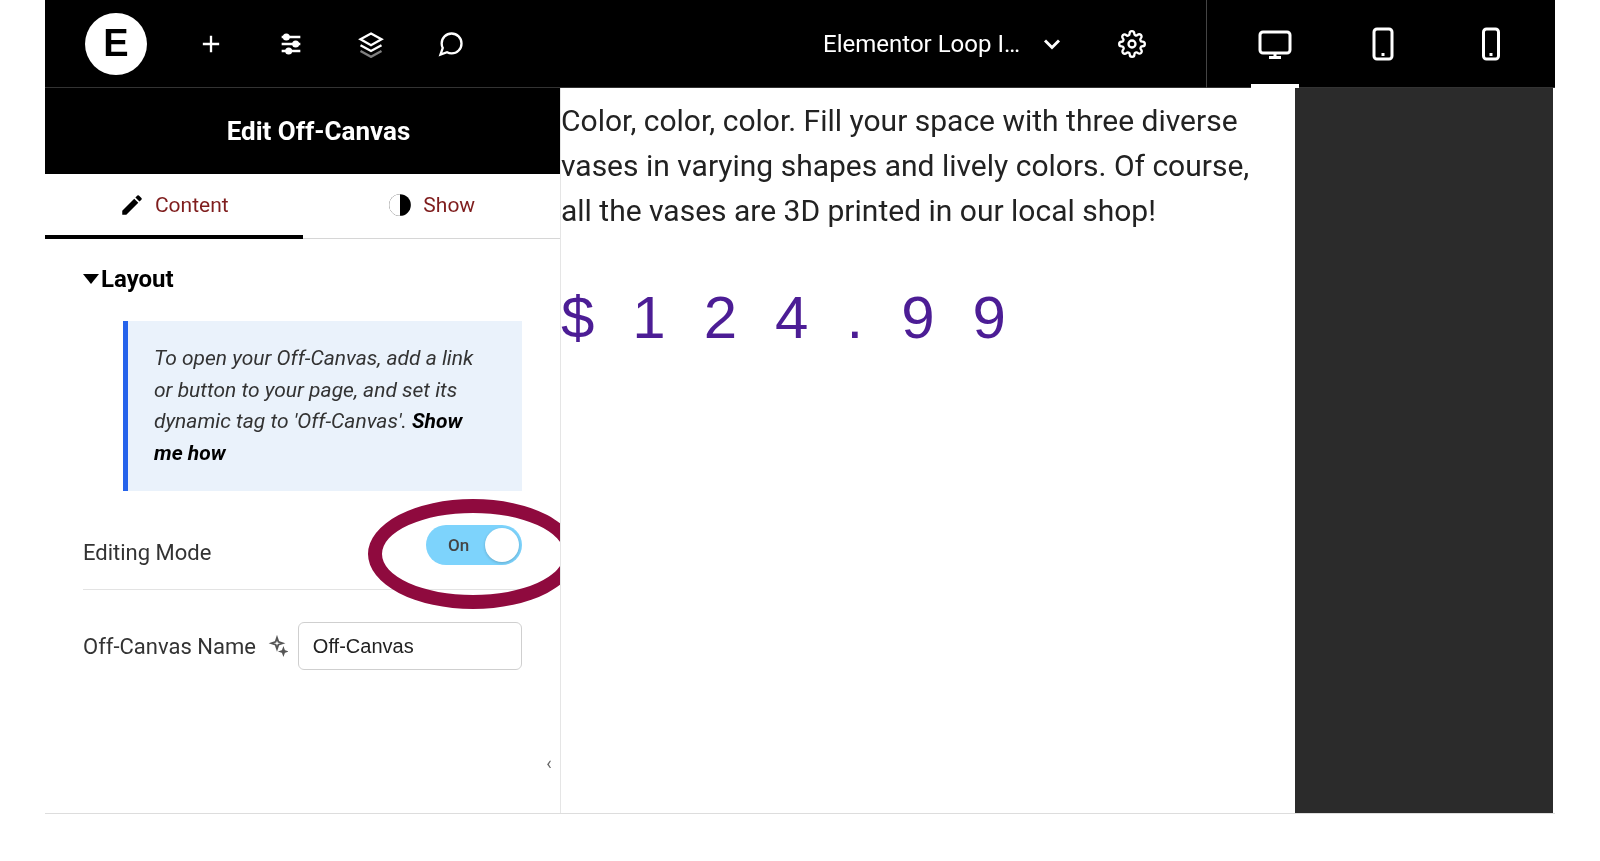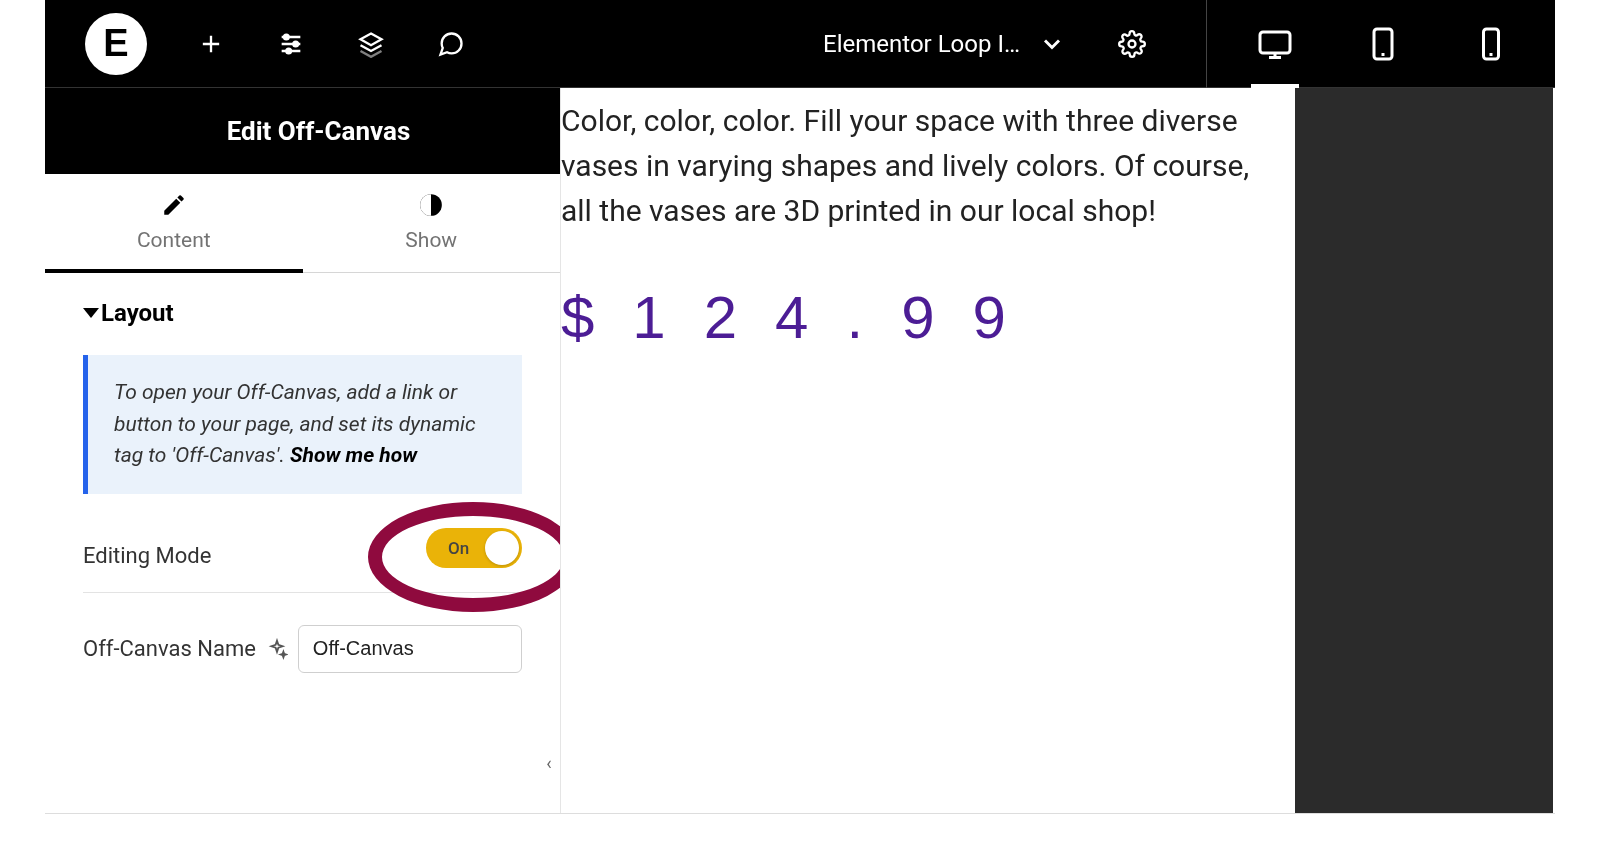--- a/index.html
+++ b/index.html
@@ -117,28 +117,28 @@
     font-weight: 700;
     padding-left: 32px;
   }
   .tabs {
     display: flex;
     border-bottom: 1px solid #d6d6d6;
   }
   .tab {
     flex: 1;
     display: flex;
-    flex-direction: column;
+    flex-direction: row;
     align-items: center;
     justify-content: center;
     padding: 18px 0 20px;
     gap: 10px;
     cursor: pointer;
     font-size: 21px;
-    color: #737373;
+    color: #7f1d1d;
     position: relative;
   }
   .tab.active::after {
     content: '';
     position: absolute;
     left: 0; right: 0; bottom: -1px;
     height: 4px;
     background: #000;
   }
   .tab svg { width: 26px; height: 26px; }
@@ -162,20 +162,21 @@
 
   .info-box {
     background: #eaf2fb;
     border-left: 5px solid #2563eb;
     padding: 22px 26px;
     font-size: 21px;
     line-height: 1.5;
     font-style: italic;
     color: #333;
     margin-bottom: 20px;
+    margin-left: 40px;
   }
   .info-box a { font-weight: 700; font-style: italic; text-decoration: none; color: #000; cursor: pointer; }
 
   .control-row {
     display: flex;
     align-items: flex-end;
     justify-content: space-between;
     padding: 14px 0 24px;
     border-bottom: 1px solid #e3e3e3;
     position: relative;
@@ -191,21 +192,21 @@
     height: 110px;
     border: 14px solid #8f0a3e;
     border-radius: 50%;
     pointer-events: none;
   }
 
   
   .toggle {
     width: 96px;
     height: 40px;
-    background: #eab308;
+    background: #7dd3fc;
     border-radius: 20px;
     position: relative;
     cursor: pointer;
     display: flex;
     align-items: center;
   }
   .toggle-label {
     position: absolute;
     left: 22px;
     font-size: 17px;

